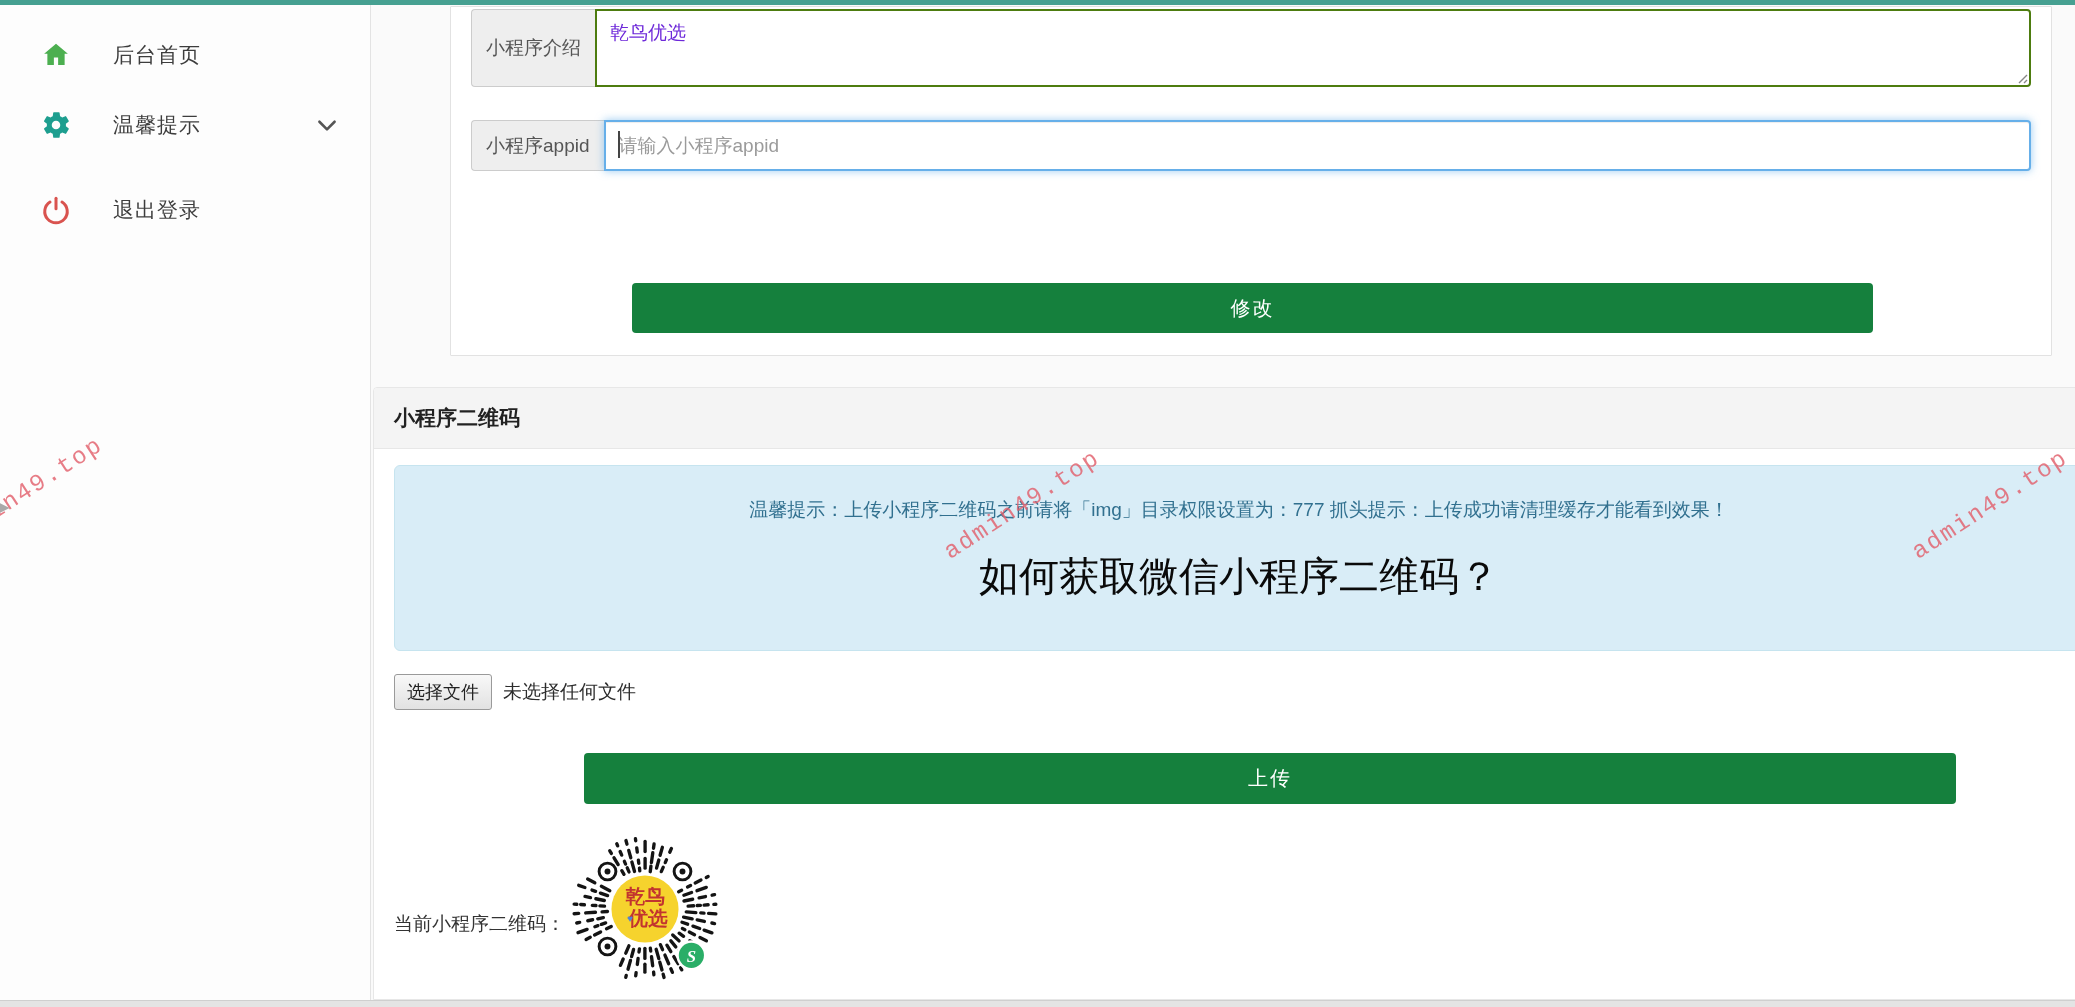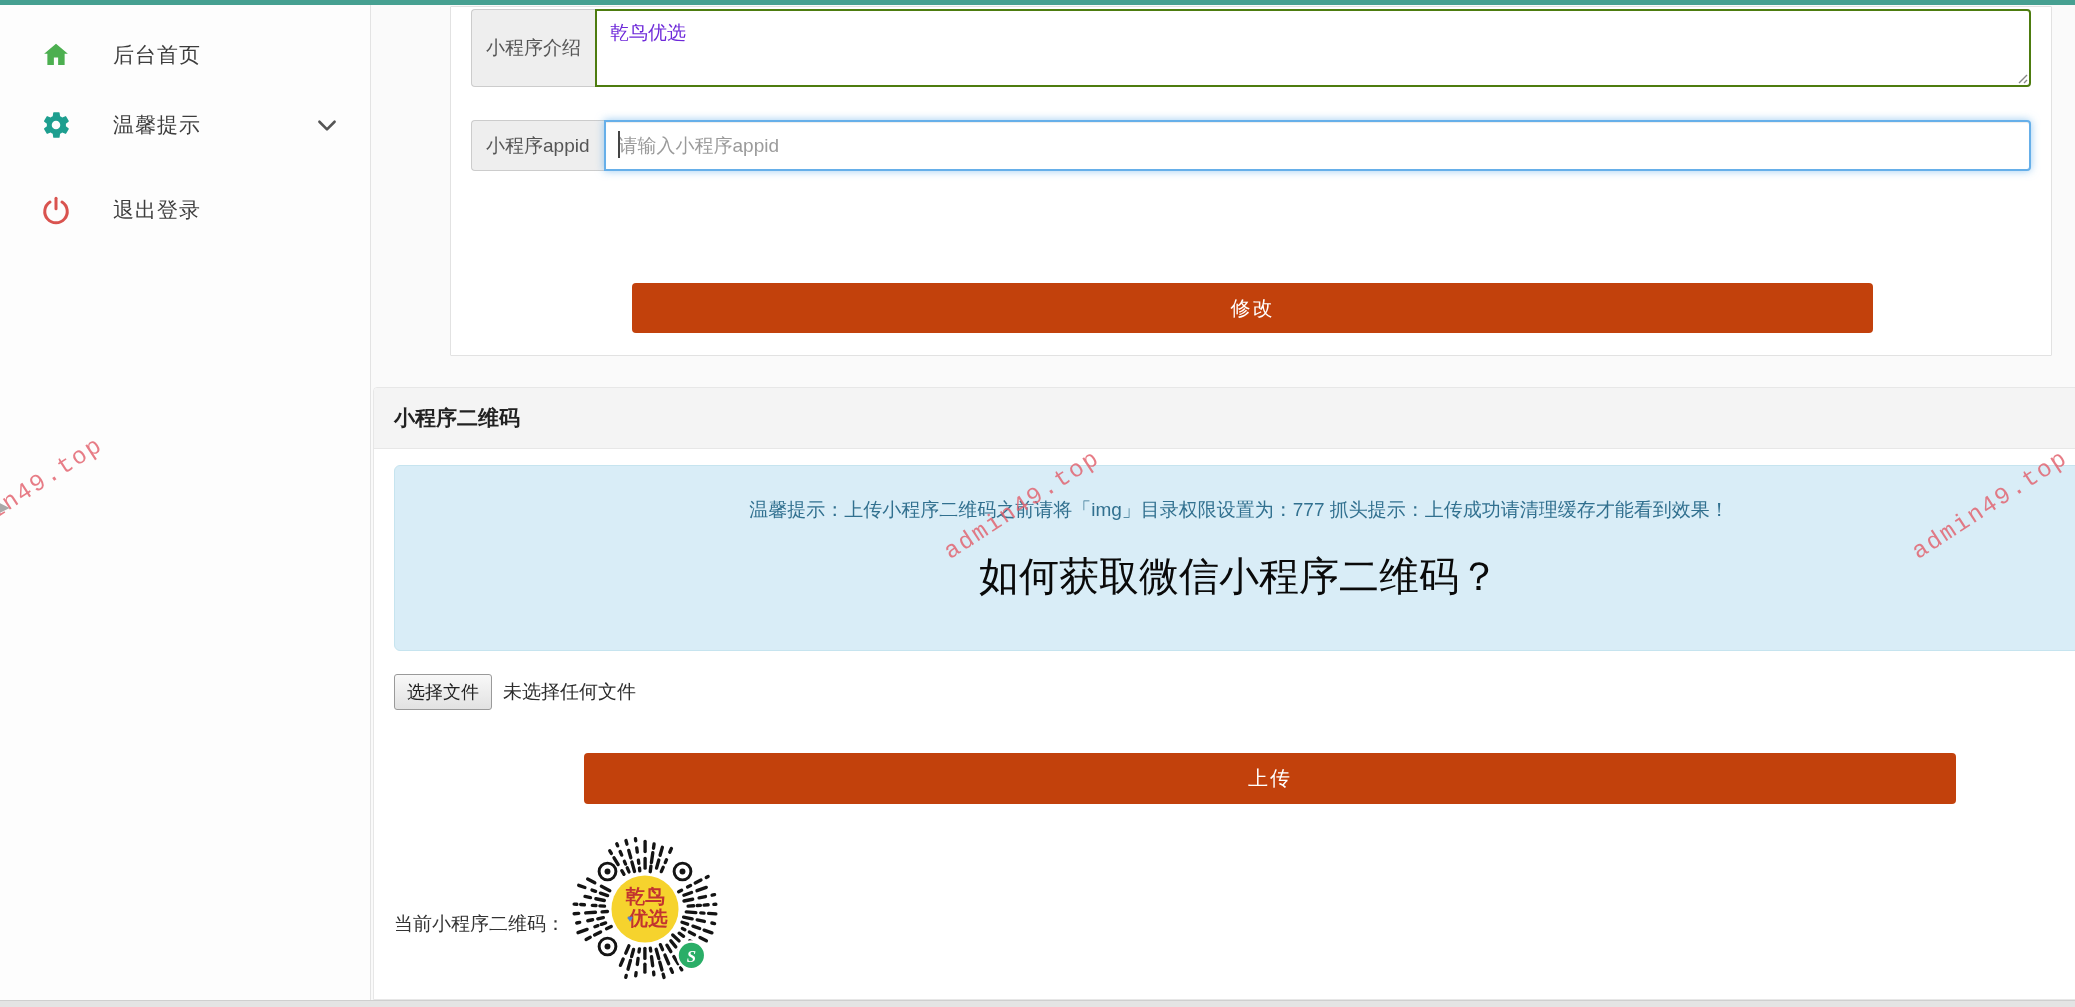--- a/index.html
+++ b/index.html
@@ -26,21 +26,21 @@
   .input-group { position:absolute; display:flex; }
   .ig-addon { background:#eeeeee; border:1px solid #ccc; border-right:0; border-radius:4px 0 0 4px; color:#555; font-size:19px; display:flex; align-items:center; padding:0 14px; white-space:nowrap; }
   .ig-field { position:relative; flex:1; }
   .ig-field textarea, .ig-field input { width:100%; height:100%; border:2px solid #4d7c0f; border-radius:0 4px 4px 0; font-size:19px; color:#6d28d9; padding:9px 13px; font-family:"Liberation Sans","DejaVu Sans",sans-serif; outline:none; background:#fff; }
   .ig-field textarea { resize:none; }
   .ig-field ::placeholder { color:#9b9b9b; opacity:1; }
   .focused input { border-color:#66afe9; box-shadow:inset 0 1px 1px rgba(0,0,0,.075), 0 0 9px rgba(102,175,233,.65); }
   #caret { position:absolute; left:14px; top:11px; width:2px; height:27px; background:#444; }
   #resize-grip { position:absolute; right:3px; bottom:3px; width:14px; height:14px; pointer-events:none; }
 
-  .teal-btn { position:absolute; background:#c2410c; color:#fff; font-size:20px; border:none; border-radius:4px; cursor:pointer; display:flex; align-items:center; justify-content:center; font-family:Liberation Serif, serif; letter-spacing:2px; }
+  .teal-btn { position:absolute; background:#15803d; color:#fff; font-size:20px; border:none; border-radius:4px; cursor:pointer; display:flex; align-items:center; justify-content:center; font-family:Liberation Serif, serif; letter-spacing:2px; }
 
   
   #qr-panel { position:absolute; left:1px; top:382px; width:1730px; height:613px; background:#fff; border:1px solid #e7e7e7; border-radius:4px 4px 0 0; }
   #qr-panel-heading { height:61px; background:#f4f4f4; border-bottom:1px solid #e7e7e7; display:flex; align-items:center; padding-left:20px; border-radius:4px 4px 0 0; }
   #qr-panel-heading .h-text { font-size:21px; font-weight:bold; color:#222; }
 
   #alert-box { position:absolute; left:20px; top:77px; width:1690px; height:186px; background:#d9edf7; border:1px solid #c6e4ef; border-radius:6px; text-align:center; }
   #alert-tip { margin-top:31px; font-size:19px; color:#31708f; }
   #alert-headline { margin-top:26px; font-size:40px; color:#0a0a0a; text-decoration:none; display:inline-block; }
 

